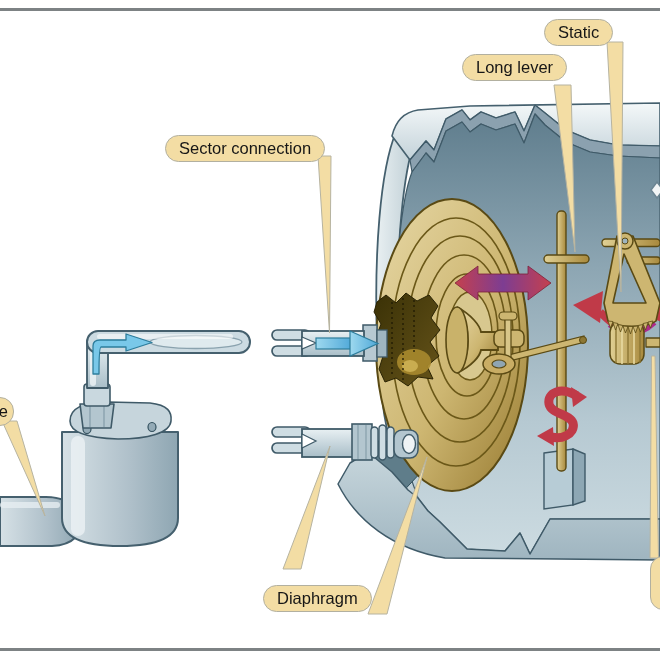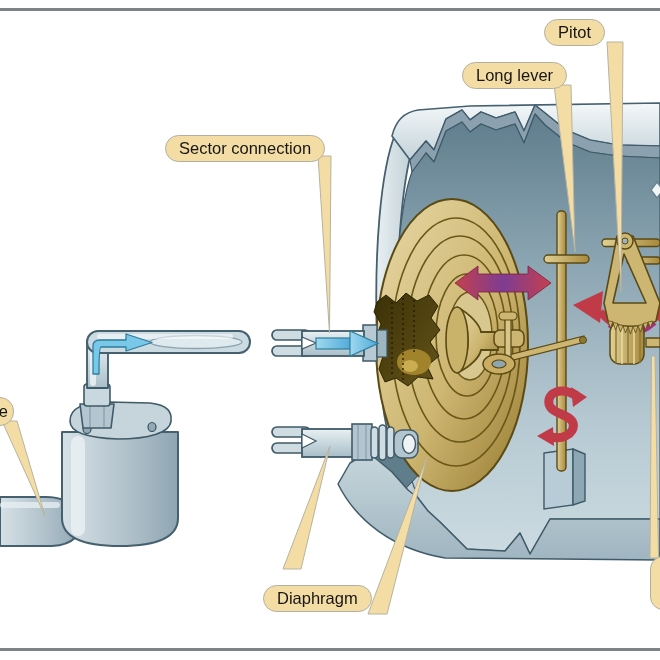--- a/index.html
+++ b/index.html
@@ -223,18 +223,18 @@
     <polygon points="554,85 571,85 575,252"></polygon>
     <polygon points="607,42 623,42 621,292"></polygon>
     <polygon points="283,569 301,569 330,446"></polygon>
     <polygon points="368,614 387,614 427,457"></polygon>
     <polygon points="2,421 17,421 45,516"></polygon>
     <polygon points="651.5,356 655,356 658.5,558 650,558"></polygon>
   </g>
 </svg>
 
 <div class="lbl" style="left:165px;top:135px;">Sector connection</div>
-<div class="lbl" style="left:462px;top:62px;">Long lever</div>
-<div class="lbl" style="left:544px;top:19px;">Pitot</div>
+<div class="lbl" style="left:462px;top:54px;">Long lever</div>
+<div class="lbl" style="left:544px;top:19px;">Static</div>
 <div class="lbl" style="left:263px;top:585px;">Diaphragm</div>
 <div class="lbl partial-left" style="left:-86px;top:397px;">e</div>
 <div class="lbl partial-right" style="left:650px;top:556px;"></div>
 </div>
 
 </body></html>

